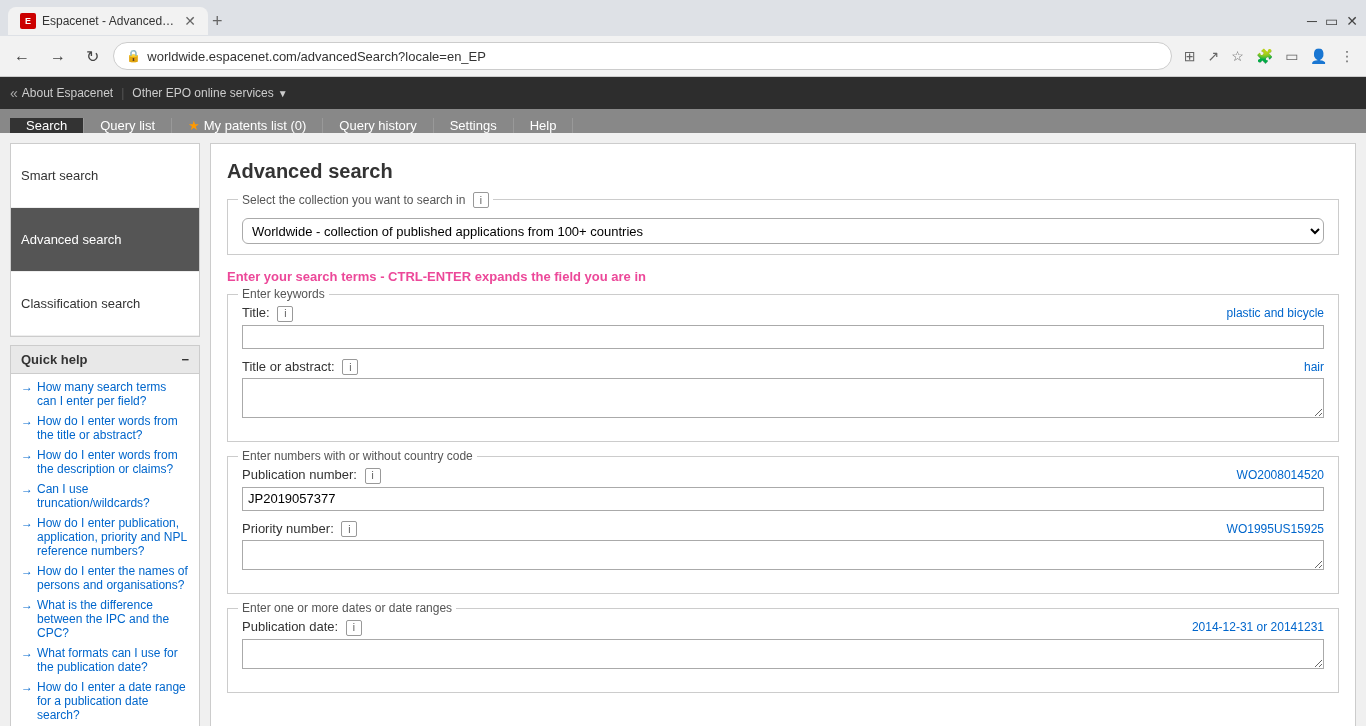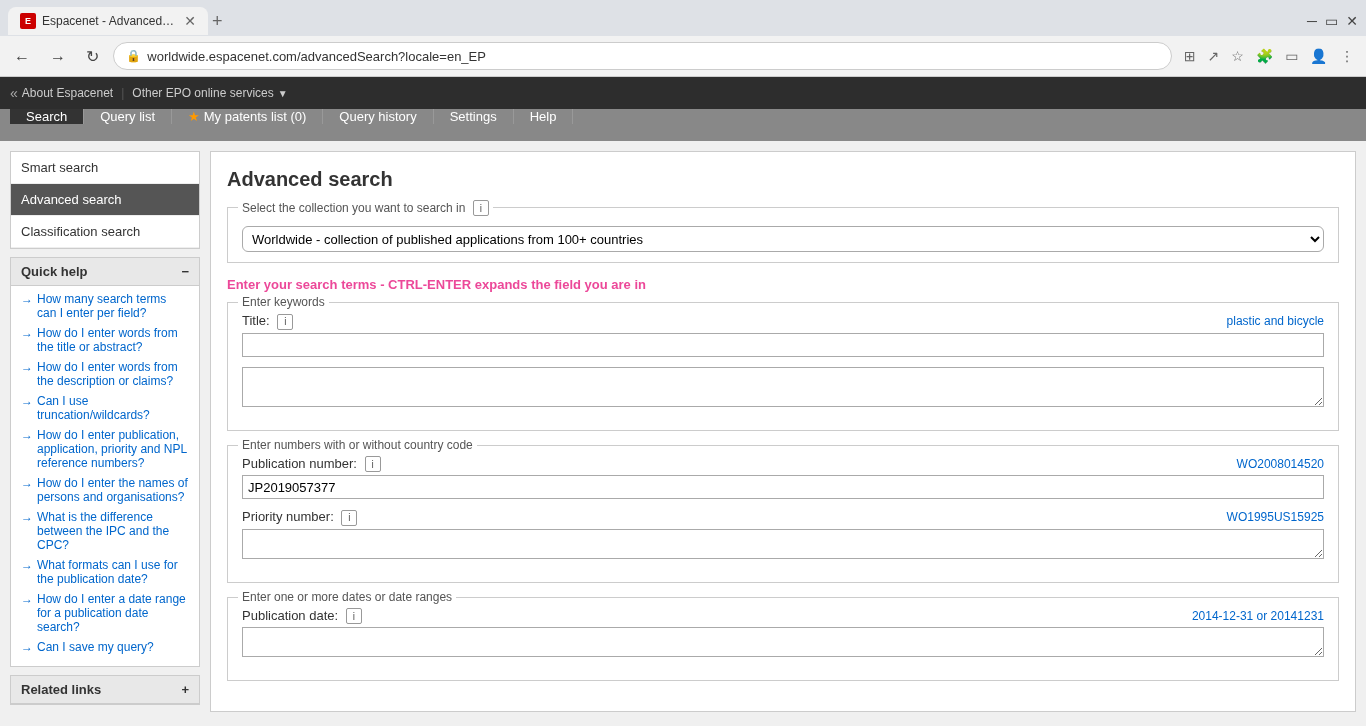--- a/index.html
+++ b/index.html
@@ -31,32 +31,32 @@
     
     .top-nav { background: #2d2d2d; color: white; display: flex; align-items: center; padding: 0 10px; height: 32px; font-size: 12px; }
     .top-nav-left { display: flex; align-items: center; gap: 4px; }
     .top-nav-left .arrows { font-size: 14px; color: #aaa; }
     .top-nav-link { color: #ccc; text-decoration: none; cursor: pointer; }
     .top-nav-separator { color: #555; margin: 0 4px; }
     .top-nav-dropdown { display: flex; align-items: center; gap: 4px; cursor: pointer; color: #ccc; }
     .top-nav-dropdown .arrow { font-size: 10px; }
 
     
-    .main-nav { display: flex; align-items: flex-start; background: #888; height: 32px; padding-left: 10px; }
+    .main-nav { display: flex; align-items: flex-end; background: #888; height: 24px; padding-left: 10px; }
     .main-nav-tab { display: flex; align-items: center; padding: 0 16px; cursor: pointer; font-size: 13px; color: white; text-decoration: none; border-right: 1px solid #999; }
     .main-nav-tab .star-icon { color: #f90; margin-right: 4px; }
     .main-nav-tab.search-active { background: #333; }
 
     
     .content-area { display: flex; padding: 10px; gap: 10px; }
 
     
     .sidebar { width: 190px; flex-shrink: 0; }
     .sidebar-menu { background: white; border: 1px solid #ccc; }
-    .sidebar-item { padding: 8px 10px; font-size: 13px; cursor: pointer; border-bottom: 1px solid #eee; color: #333; }
+    .sidebar-item { padding: 24px 10px; font-size: 13px; cursor: pointer; border-bottom: 1px solid #eee; color: #333; }
     .sidebar-item.active { background: #555; color: white; }
 
     .quick-help-box { background: white; border: 1px solid #ccc; margin-top: 8px; }
     .quick-help-header { display: flex; align-items: center; justify-content: space-between; padding: 6px 10px; background: #e8e8e8; border-bottom: 1px solid #ccc; font-size: 13px; font-weight: bold; }
     .quick-help-content { padding: 6px 10px; }
     .quick-help-link { display: flex; align-items: flex-start; gap: 4px; font-size: 12px; color: #0066cc; text-decoration: none; margin-bottom: 6px; cursor: pointer; }
     .quick-help-link .arrow { color: #0066cc; flex-shrink: 0; }
 
     .related-links-box { background: white; border: 1px solid #ccc; margin-top: 8px; }
     .related-links-header { display: flex; align-items: center; justify-content: space-between; padding: 6px 10px; background: #e8e8e8; border-bottom: 1px solid #ccc; font-size: 13px; font-weight: bold; }
@@ -249,20 +249,27 @@
             <span>
               <span>Title:</span>
               <span class="info-icon">i</span>
             </span>
             <span class="field-hint">plastic and bicycle</span>
           </div>
           <input type="text" class="field-input" value="" style="">
         </div>
 
         <div class="field-row">
+          <div class="field-header">
+            <span>
+              <span>Title or abstract:</span>
+              <span class="info-icon">i</span>
+            </span>
+            <span class="field-hint">hair</span>
+          </div>
           <textarea class="field-textarea" style=""></textarea>
         </div>
       </div>
 
       <div class="form-section">
         <span class="form-section-legend">Enter numbers with or without country code</span>
 
         <div class="field-row">
           <div class="field-header">
             <span>

